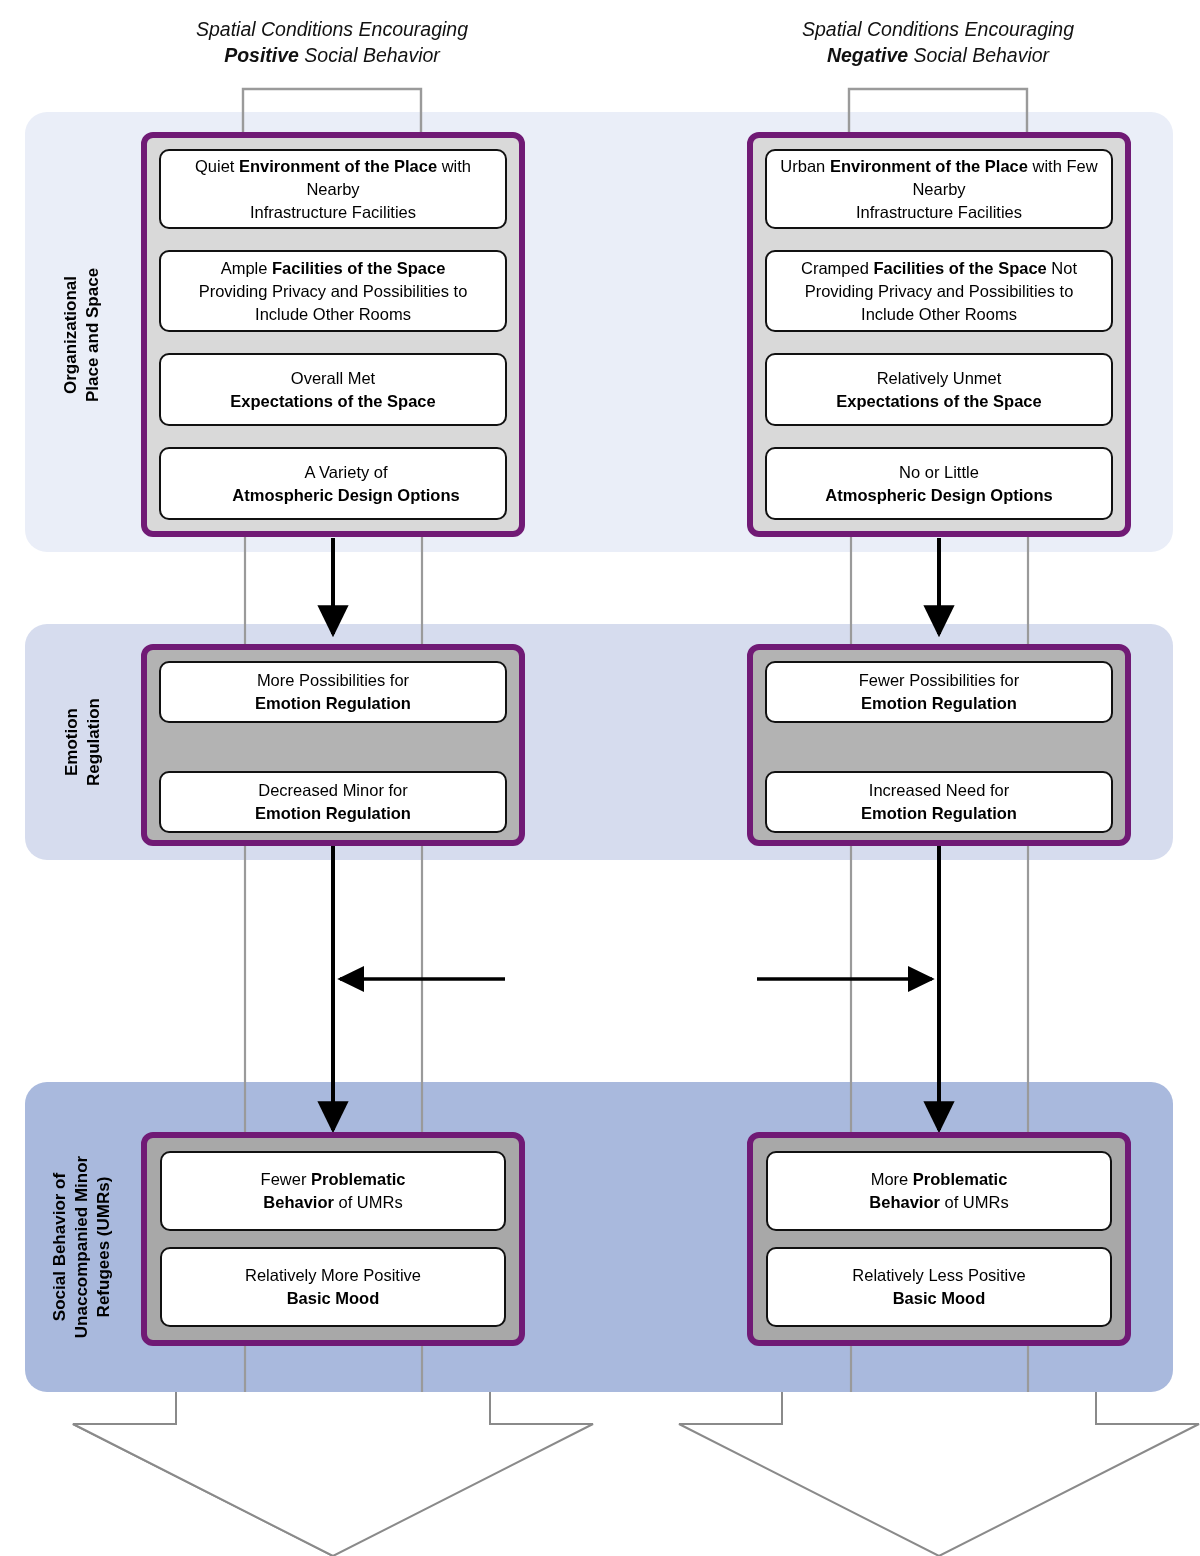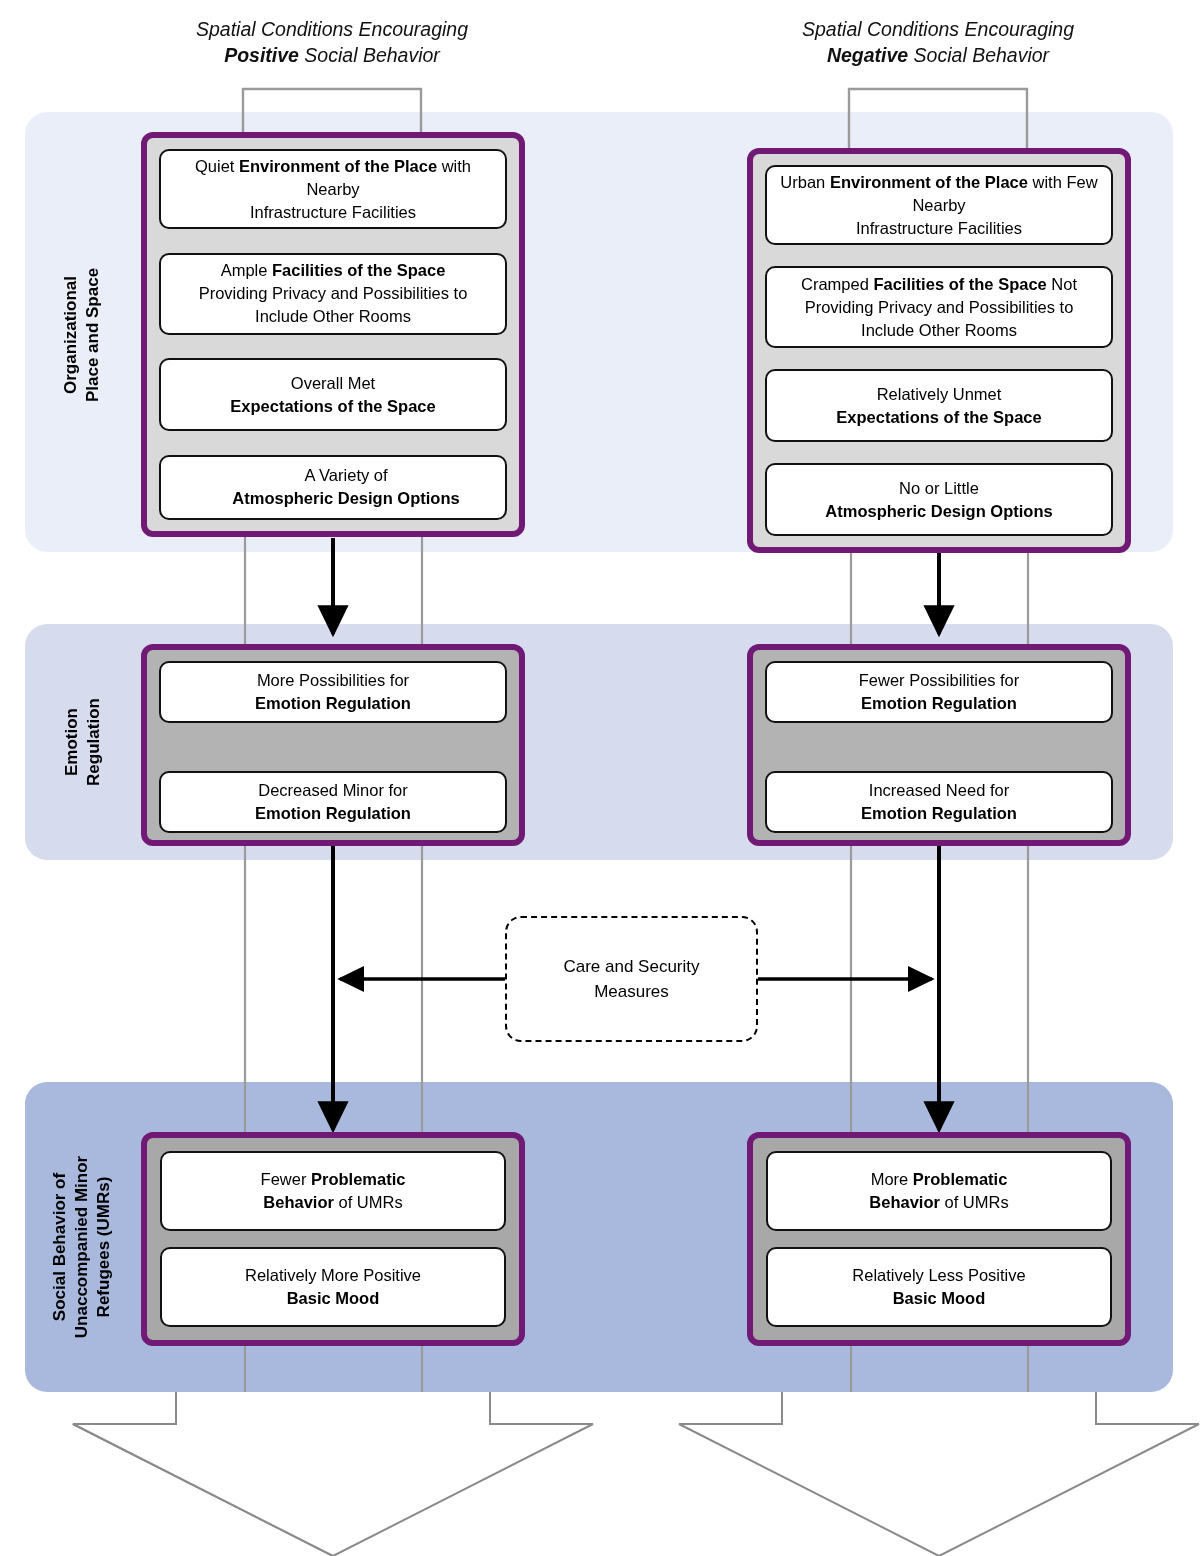--- a/index.html
+++ b/index.html
@@ -140,27 +140,27 @@
     </div>
     <div class="node" style="height:82px;">
       <span><span>Ample </span><b>Facilities of the Space</b><span style="white-space:pre-line;">
 Providing Privacy and Possibilities to
 Include Other Rooms</span></span>
     </div>
     <div class="node" style="height:73px;">
       <span style="white-space:pre-line;"><span>Overall Met
 </span><b>Expectations of the Space</b></span>
     </div>
-    <div class="node" style="height:65px;padding-left:36px;">
+    <div class="node" style="height:73px;padding-left:36px;">
       <span style="white-space:pre-line;"><span>A Variety of
 </span><b>Atmospheric Design Options</b></span>
     </div>
   </div>
 
-  <div class="group g-light" style="left:747px;top:148px;width:384px;height:405px;">
+  <div class="group g-light" style="left:747px;top:132px;width:384px;height:405px;">
     <div class="node" style="height:80px;">
       <span><span>Urban </span><b>Environment of the Place</b><span style="white-space:pre-line;"> with Few Nearby
 Infrastructure Facilities</span></span>
     </div>
     <div class="node" style="height:82px;">
       <span><span>Cramped </span><b>Facilities of the Space</b><span style="white-space:pre-line;"> Not
 Providing Privacy and Possibilities to
 Include Other Rooms</span></span>
     </div>
     <div class="node" style="height:73px;">
@@ -188,22 +188,20 @@
     <div class="node" style="height:83px;">
       <span style="white-space:pre-line;"><span>Fewer Possibilities for
 </span><b>Emotion Regulation</b></span>
     </div>
     <div class="node" style="height:83px;">
       <span style="white-space:pre-line;"><span>Increased Need for
 </span><b>Emotion Regulation</b></span>
     </div>
   </div>
 
-  <div class="dashed-box" style="left:505px;top:916px;width:253px;height:126px;white-space:pre-line;">Care and Security
-Measures</div>
 
   <div class="group g-dark" style="left:141px;top:1132px;width:384px;height:214px;">
     <div class="node" style="height:80px;">
       <span style="white-space:pre-line;"><span>Fewer </span><b>Problematic
 Behavior</b><span> of UMRs</span></span>
     </div>
     <div class="node" style="height:80px;">
       <span style="white-space:pre-line;"><span>Relatively More Positive
 </span><b>Basic Mood</b></span>
     </div>

